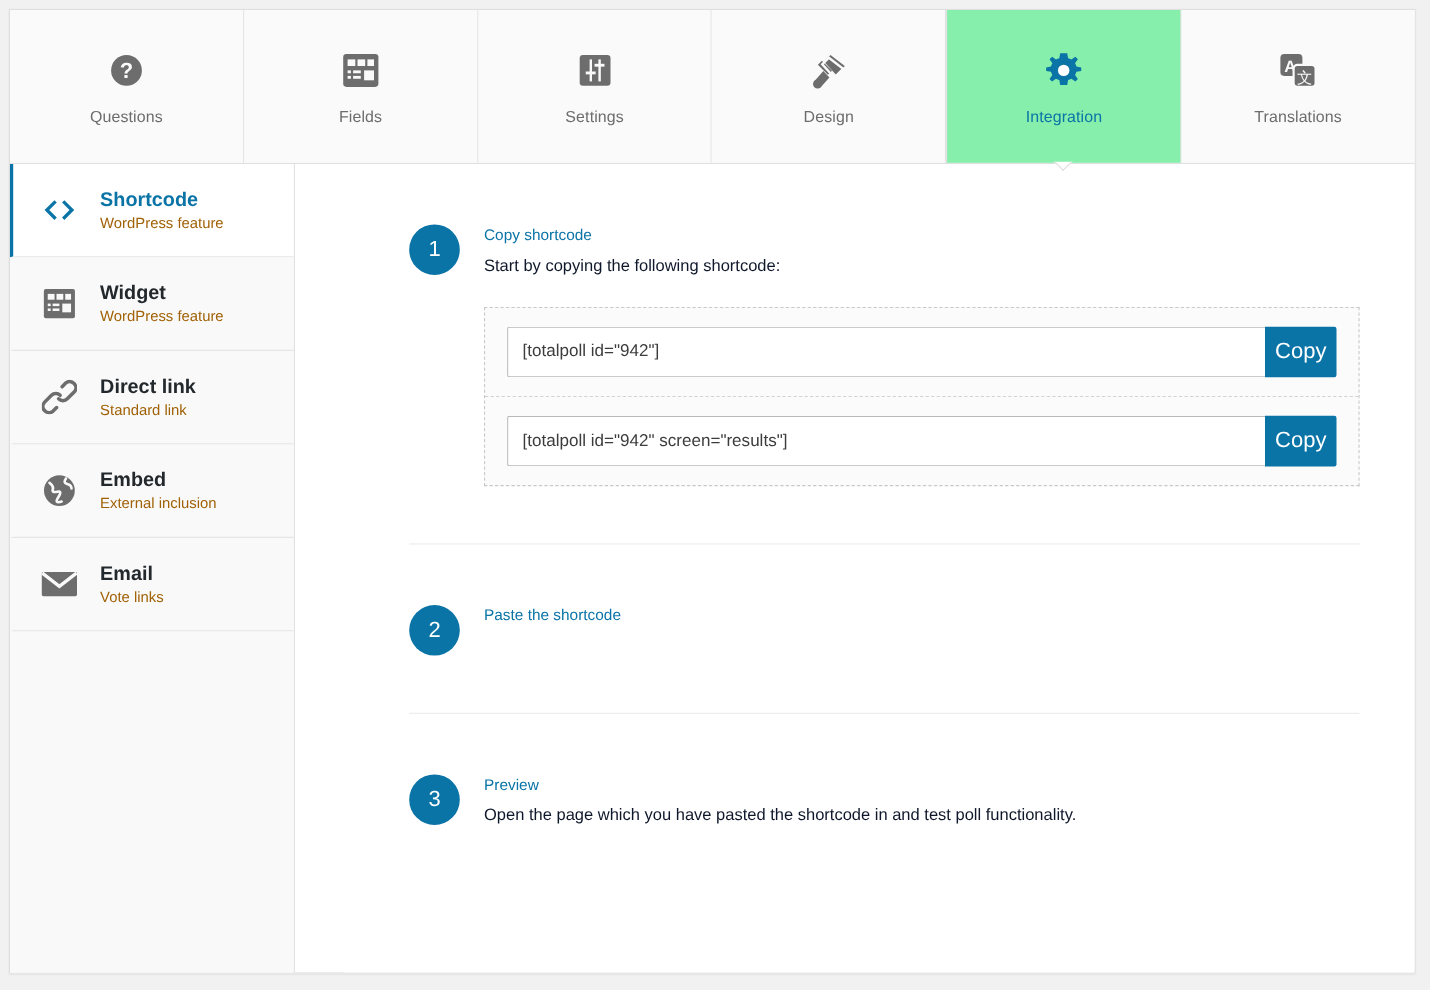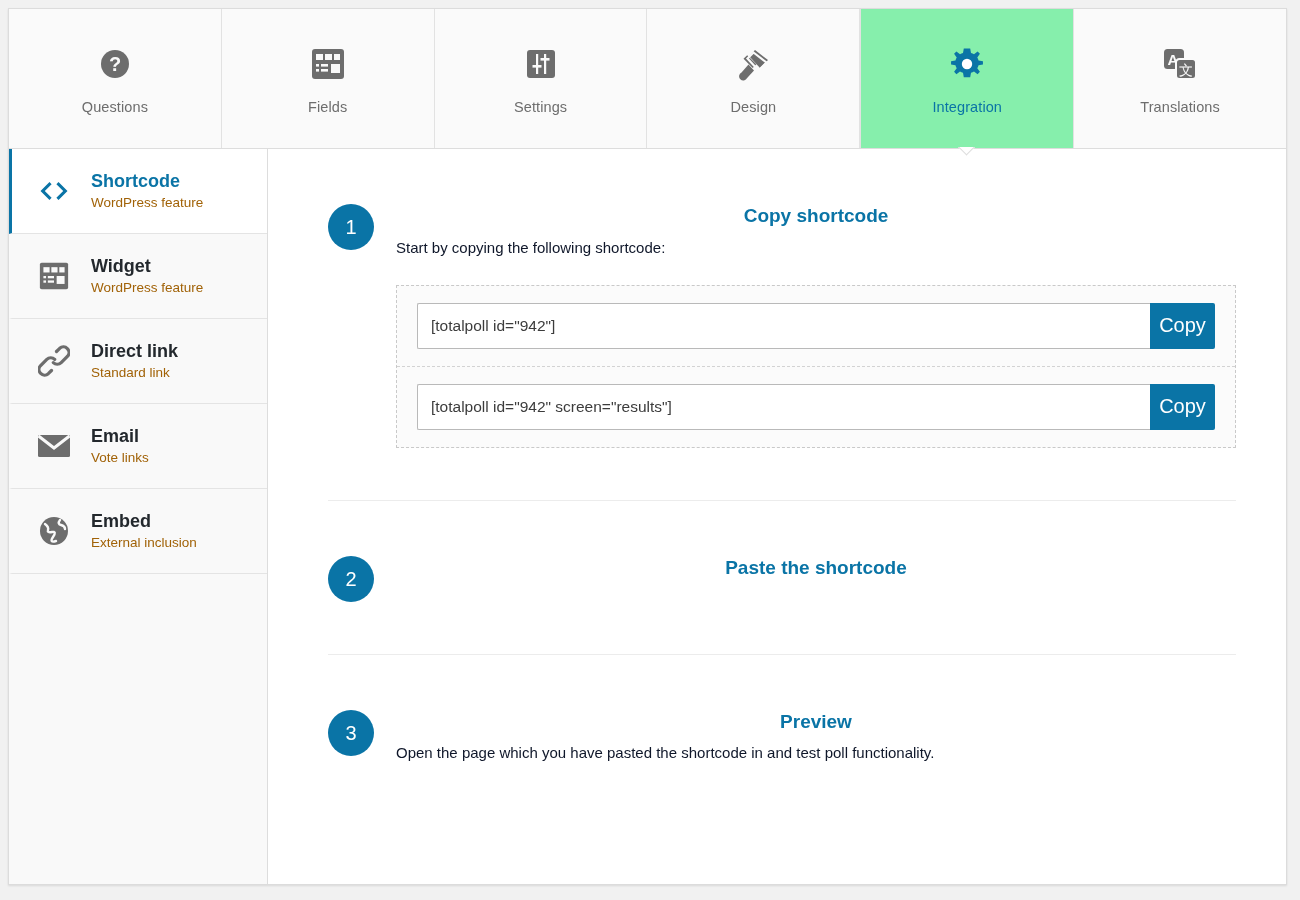--- a/index.html
+++ b/index.html
@@ -68,21 +68,21 @@
     position: absolute;
     left: 1px; top: -12px;
     width: 16px; height: 16px;
     background: #ffffff;
     border-right: 1px solid #dddddd;
     border-bottom: 1px solid #dddddd;
     transform: rotate(45deg);
   }
 
   
-  .body-wrap { display: flex; height: 736px; }
+  .body-wrap { display: flex; height: 736px; gap: 44px; }
 
   
   .sidebar {
     width: 259px;
     flex: 0 0 259px;
     background: #f9f9f9;
     border-right: 1px solid #dddddd;
   }
   .side-item {
     display: flex;
@@ -131,26 +131,25 @@
     width: 46px; height: 46px;
     border-radius: 50%;
     background: #0a74a6;
     color: #ffffff;
     display: flex; align-items: center; justify-content: center;
     font-size: 20px;
     line-height: 1;
   }
   .step-body { flex: 1 1 auto; padding-top: 1px; }
   .step-title {
-    font-size: 19px;
+    font-size: 14px;
     color: #0a74a6;
-    font-weight: bold;
+    font-weight: normal;
     margin: 0 0 9px 0;
     line-height: 1.2;
-    text-align: center;
   }
   .step-desc {
     font-size: 15px;
     color: #0f172a;
     margin: 0;
     line-height: 1.45;
   }
 
   
   .sc-panel {
@@ -327,41 +326,41 @@
           </svg>
         </span>
         <span class="side-txt">
           <span class="side-title">Direct link</span>
           <span class="side-sub">Standard link</span>
         </span>
       </div>
 
       <div class="side-item">
         <span class="side-ico">
+          <svg width="32" height="32" viewBox="0 0 32 32">
+            <circle cx="16" cy="16" r="14" class="ico-gray"></circle>
+            <path d="M7 9 q4 3 3 6 t4 2 t1 5 t3 4 M22 5 q-3 4 1 5 t4 4" fill="none" stroke="#f9f9f9" stroke-width="2.4" stroke-linecap="round"></path>
+          </svg>
+        </span>
+        <span class="side-txt">
+          <span class="side-title">Embed</span>
+          <span class="side-sub">External inclusion</span>
+        </span>
+      </div>
+
+      <div class="side-item">
+        <span class="side-ico">
           <svg width="34" height="26" viewBox="0 0 34 26">
             <rect x="1" y="2" width="32" height="22" rx="1.5" class="ico-gray"></rect>
             <path d="M1.5 3 L17 15 L32.5 3" fill="none" stroke="#f9f9f9" stroke-width="3"></path>
           </svg>
         </span>
         <span class="side-txt">
           <span class="side-title">Email</span>
           <span class="side-sub">Vote links</span>
-        </span>
-      </div>
-
-      <div class="side-item">
-        <span class="side-ico">
-          <svg width="32" height="32" viewBox="0 0 32 32">
-            <circle cx="16" cy="16" r="14" class="ico-gray"></circle>
-            <path d="M7 9 q4 3 3 6 t4 2 t1 5 t3 4 M22 5 q-3 4 1 5 t4 4" fill="none" stroke="#f9f9f9" stroke-width="2.4" stroke-linecap="round"></path>
-          </svg>
-        </span>
-        <span class="side-txt">
-          <span class="side-title">Embed</span>
-          <span class="side-sub">External inclusion</span>
         </span>
       </div>
 
 
       <div class="sidebar-filler"></div>
     </div>
 
     <div class="main">
 
       <div class="step">

